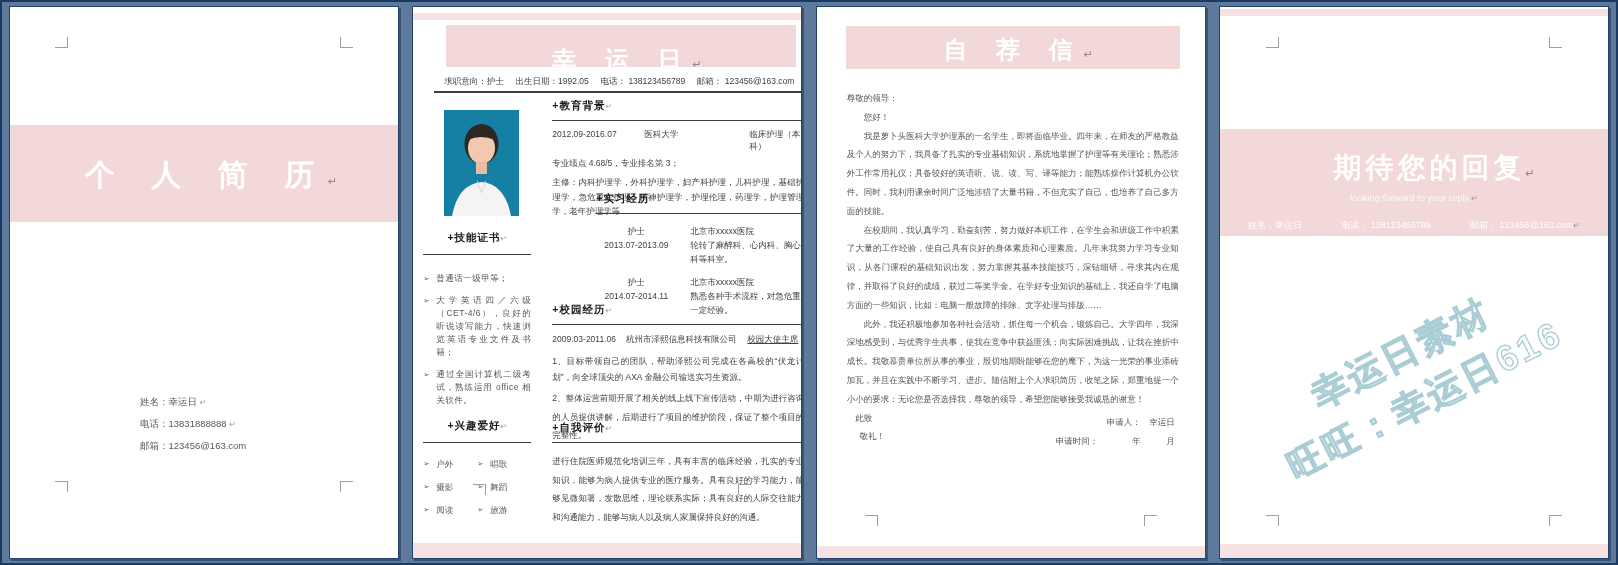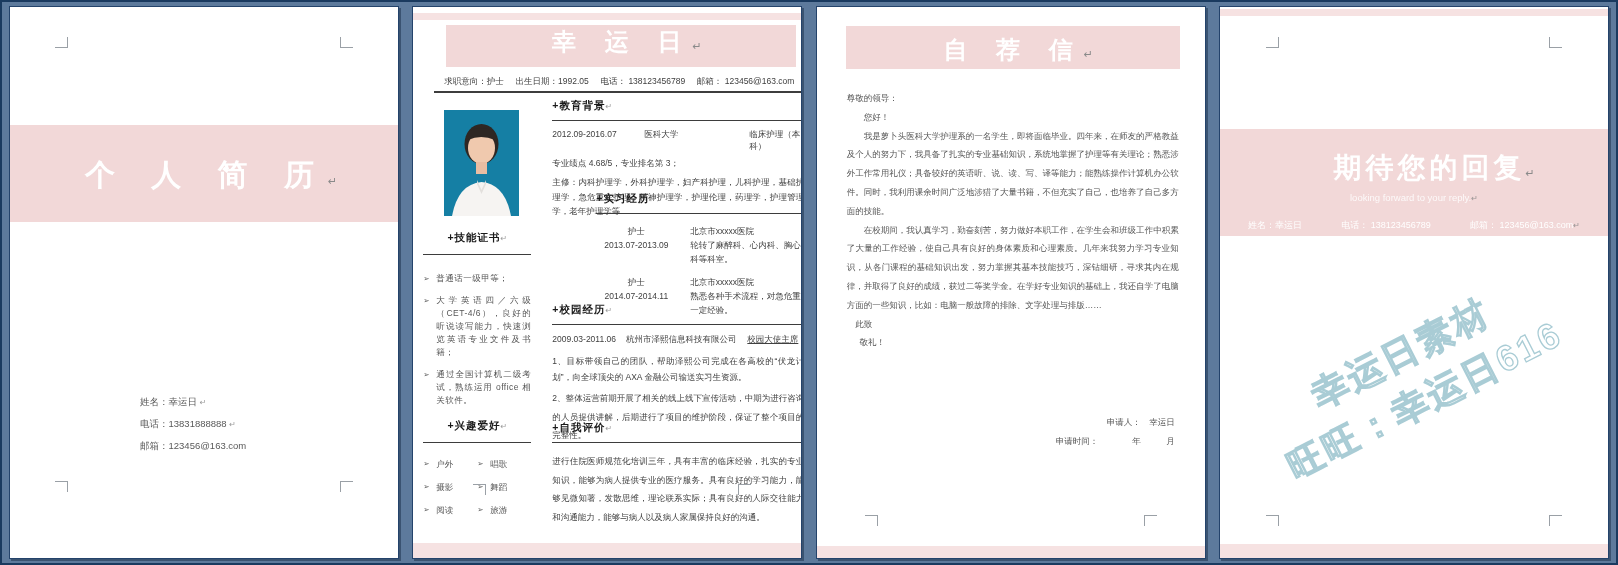--- a/index.html
+++ b/index.html
@@ -77,21 +77,21 @@
       <div><span>姓名：</span><span>幸运日</span> <span class="pilcrow sm">↵</span></div>
       <div><span>电话：</span><span>13831888888</span> <span class="pilcrow sm">↵</span></div>
       <div><span>邮箱：</span><span>123456@163.com</span></div>
     </div>
   </div>
 
   <div class="page">
     <div class="strip abs" style="top:6px;"></div>
 
     <div class="band abs" style="left:33px;width:350px;top:18px;height:42px;">
-      <div class="bigtitle" style="margin-top:1px;font-size:24px;letter-spacing:11px;text-indent:11px;"><span>幸 运 日</span><span class="pilcrow">↵</span></div>
+      <div class="bigtitle" style="margin-top:19px;font-size:24px;letter-spacing:11px;text-indent:11px;"><span>幸 运 日</span><span class="pilcrow">↵</span></div>
     </div>
 
     <div class="abs dark-t" style="left:21px;width:370px;top:69px;display:flex;justify-content:space-between;padding:0 10px;text-align:right;">
       <span>求职意向：护士</span>
       <span>出生日期：1992.05</span>
       <span>电话： 138123456789</span>
       <span>邮箱： 123456@163.com</span>
     </div>
     <div class="abs" style="left:21px;width:370px;top:84px;border-top:2px solid #3d3d3d;"></div>
 
@@ -208,20 +208,21 @@
   <div class="page">
     <div class="band abs" style="left:29px;width:334px;top:19px;height:43px;">
       <div class="bigtitle" style="margin-top:8px;font-size:24px;letter-spacing:11px;text-indent:11px;"><span>自 荐 信</span><span class="pilcrow">↵</span></div>
     </div>
 
     <div class="abs body-t" style="left:30px;width:332px;top:82px;">
       <p class="lp" style="text-indent:0;">尊敬的领导：</p>
       <p class="lp">您好！</p>
       <p class="lp">我是萝卜头医科大学护理系的一名学生，即将面临毕业。四年来，在师友的严格教益及个人的努力下，我具备了扎实的专业基础知识，系统地掌握了护理等有关理论；熟悉涉外工作常用礼仪；具备较好的英语听、说、读、写、译等能力；能熟练操作计算机办公软件。同时，我利用课余时间广泛地涉猎了大量书籍，不但充实了自己，也培养了自己多方面的技能。</p>
       <p class="lp">在校期间，我认真学习，勤奋刻苦，努力做好本职工作，在学生会和班级工作中积累了大量的工作经验，使自己具有良好的身体素质和心理素质。几年来我努力学习专业知识，从各门课程的基础知识出发，努力掌握其基本技能技巧，深钻细研，寻求其内在规律，并取得了良好的成绩，获过二等奖学金。在学好专业知识的基础上，我还自学了电脑方面的一些知识，比如：电脑一般故障的排除、文字处理与排版……</p>
+      <p class="lp">此外，我还积极地参加各种社会活动，抓住每一个机会，锻炼自己。大学四年，我深深地感受到，与优秀学生共事，使我在竞争中获益匪浅；向实际困难挑战，让我在挫折中成长。我敬慕贵单位所从事的事业，殷切地期盼能够在您的麾下，为这一光荣的事业添砖加瓦，并且在实践中不断学习、进步。随信附上个人求职简历，收笔之际，郑重地提一个小小的要求：无论您是否选择我，尊敬的领导，希望您能够接受我诚恳的谢意！</p>
       <p class="lp" style="text-indent:1em;">此致</p>
       <p class="lp" style="text-indent:1.5em;">敬礼！</p>
     </div>
 
     <div class="abs body-t" style="right:30px;top:406px;text-align:right;line-height:19px;">
       <div>申请人：　幸运日</div>
       <div>申请时间：　　　　年　　　月</div>
     </div>
 
     <div class="cm bl abs" style="left:48px;top:508px;"></div>

